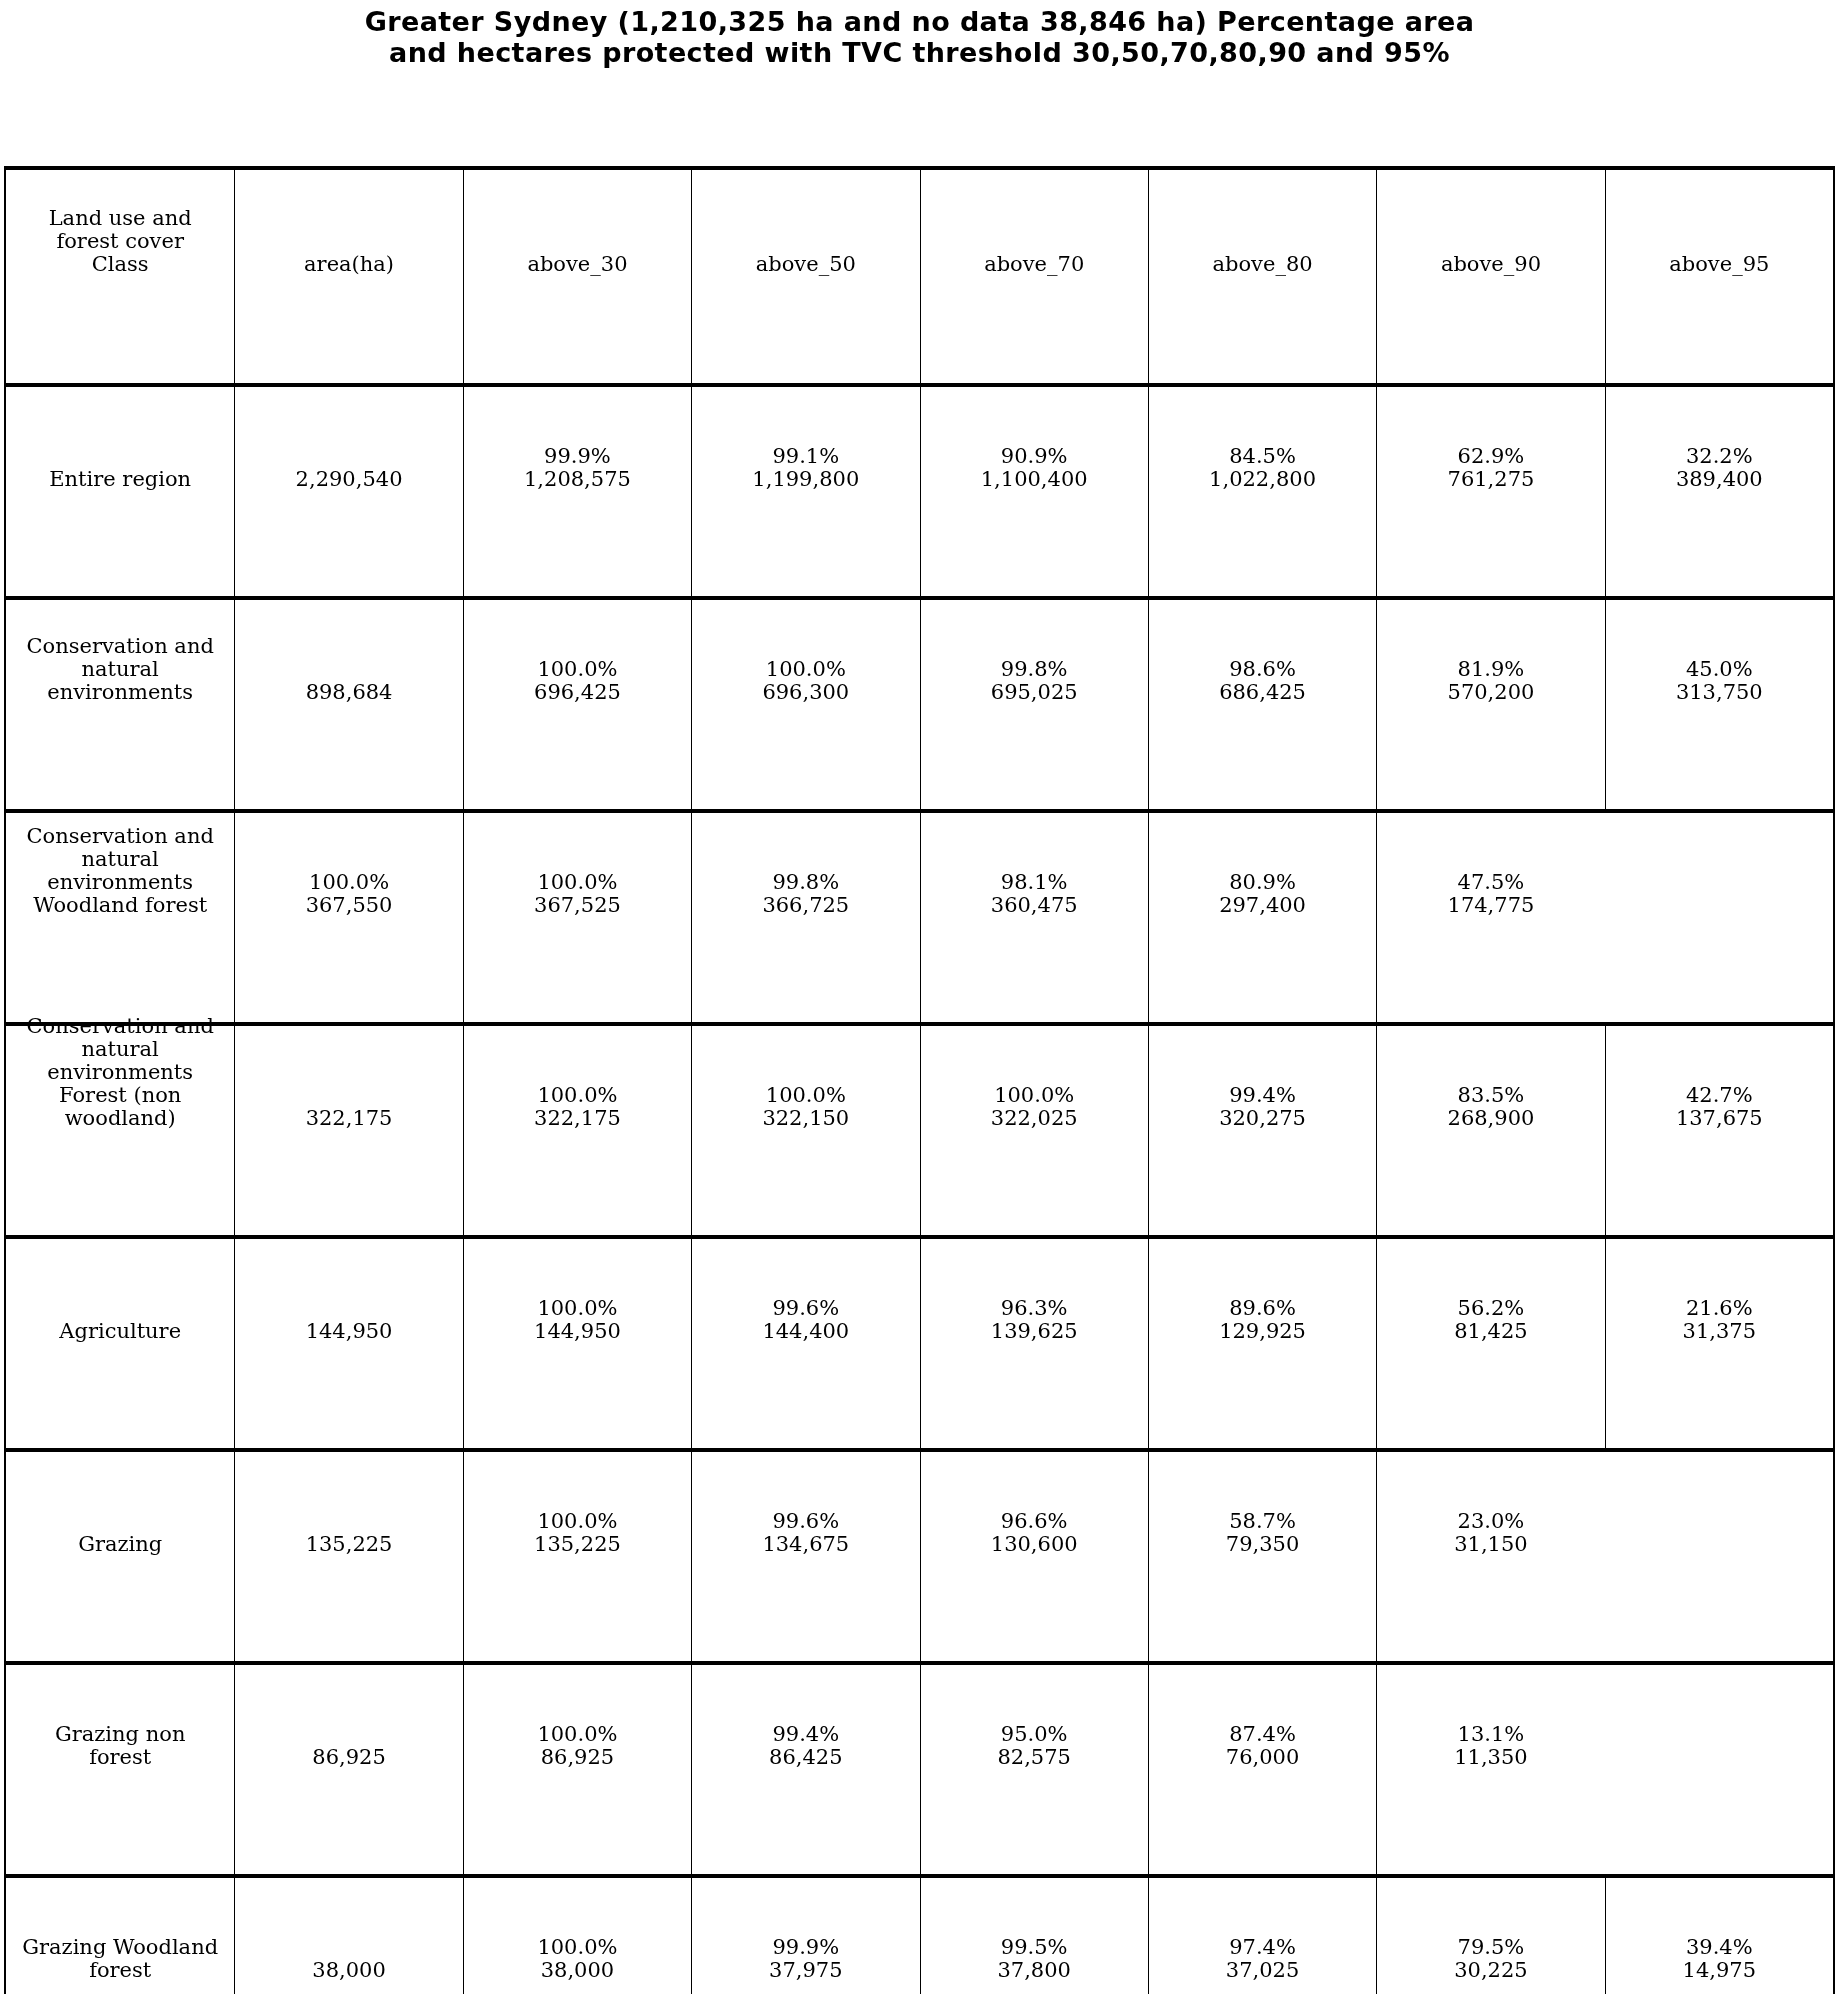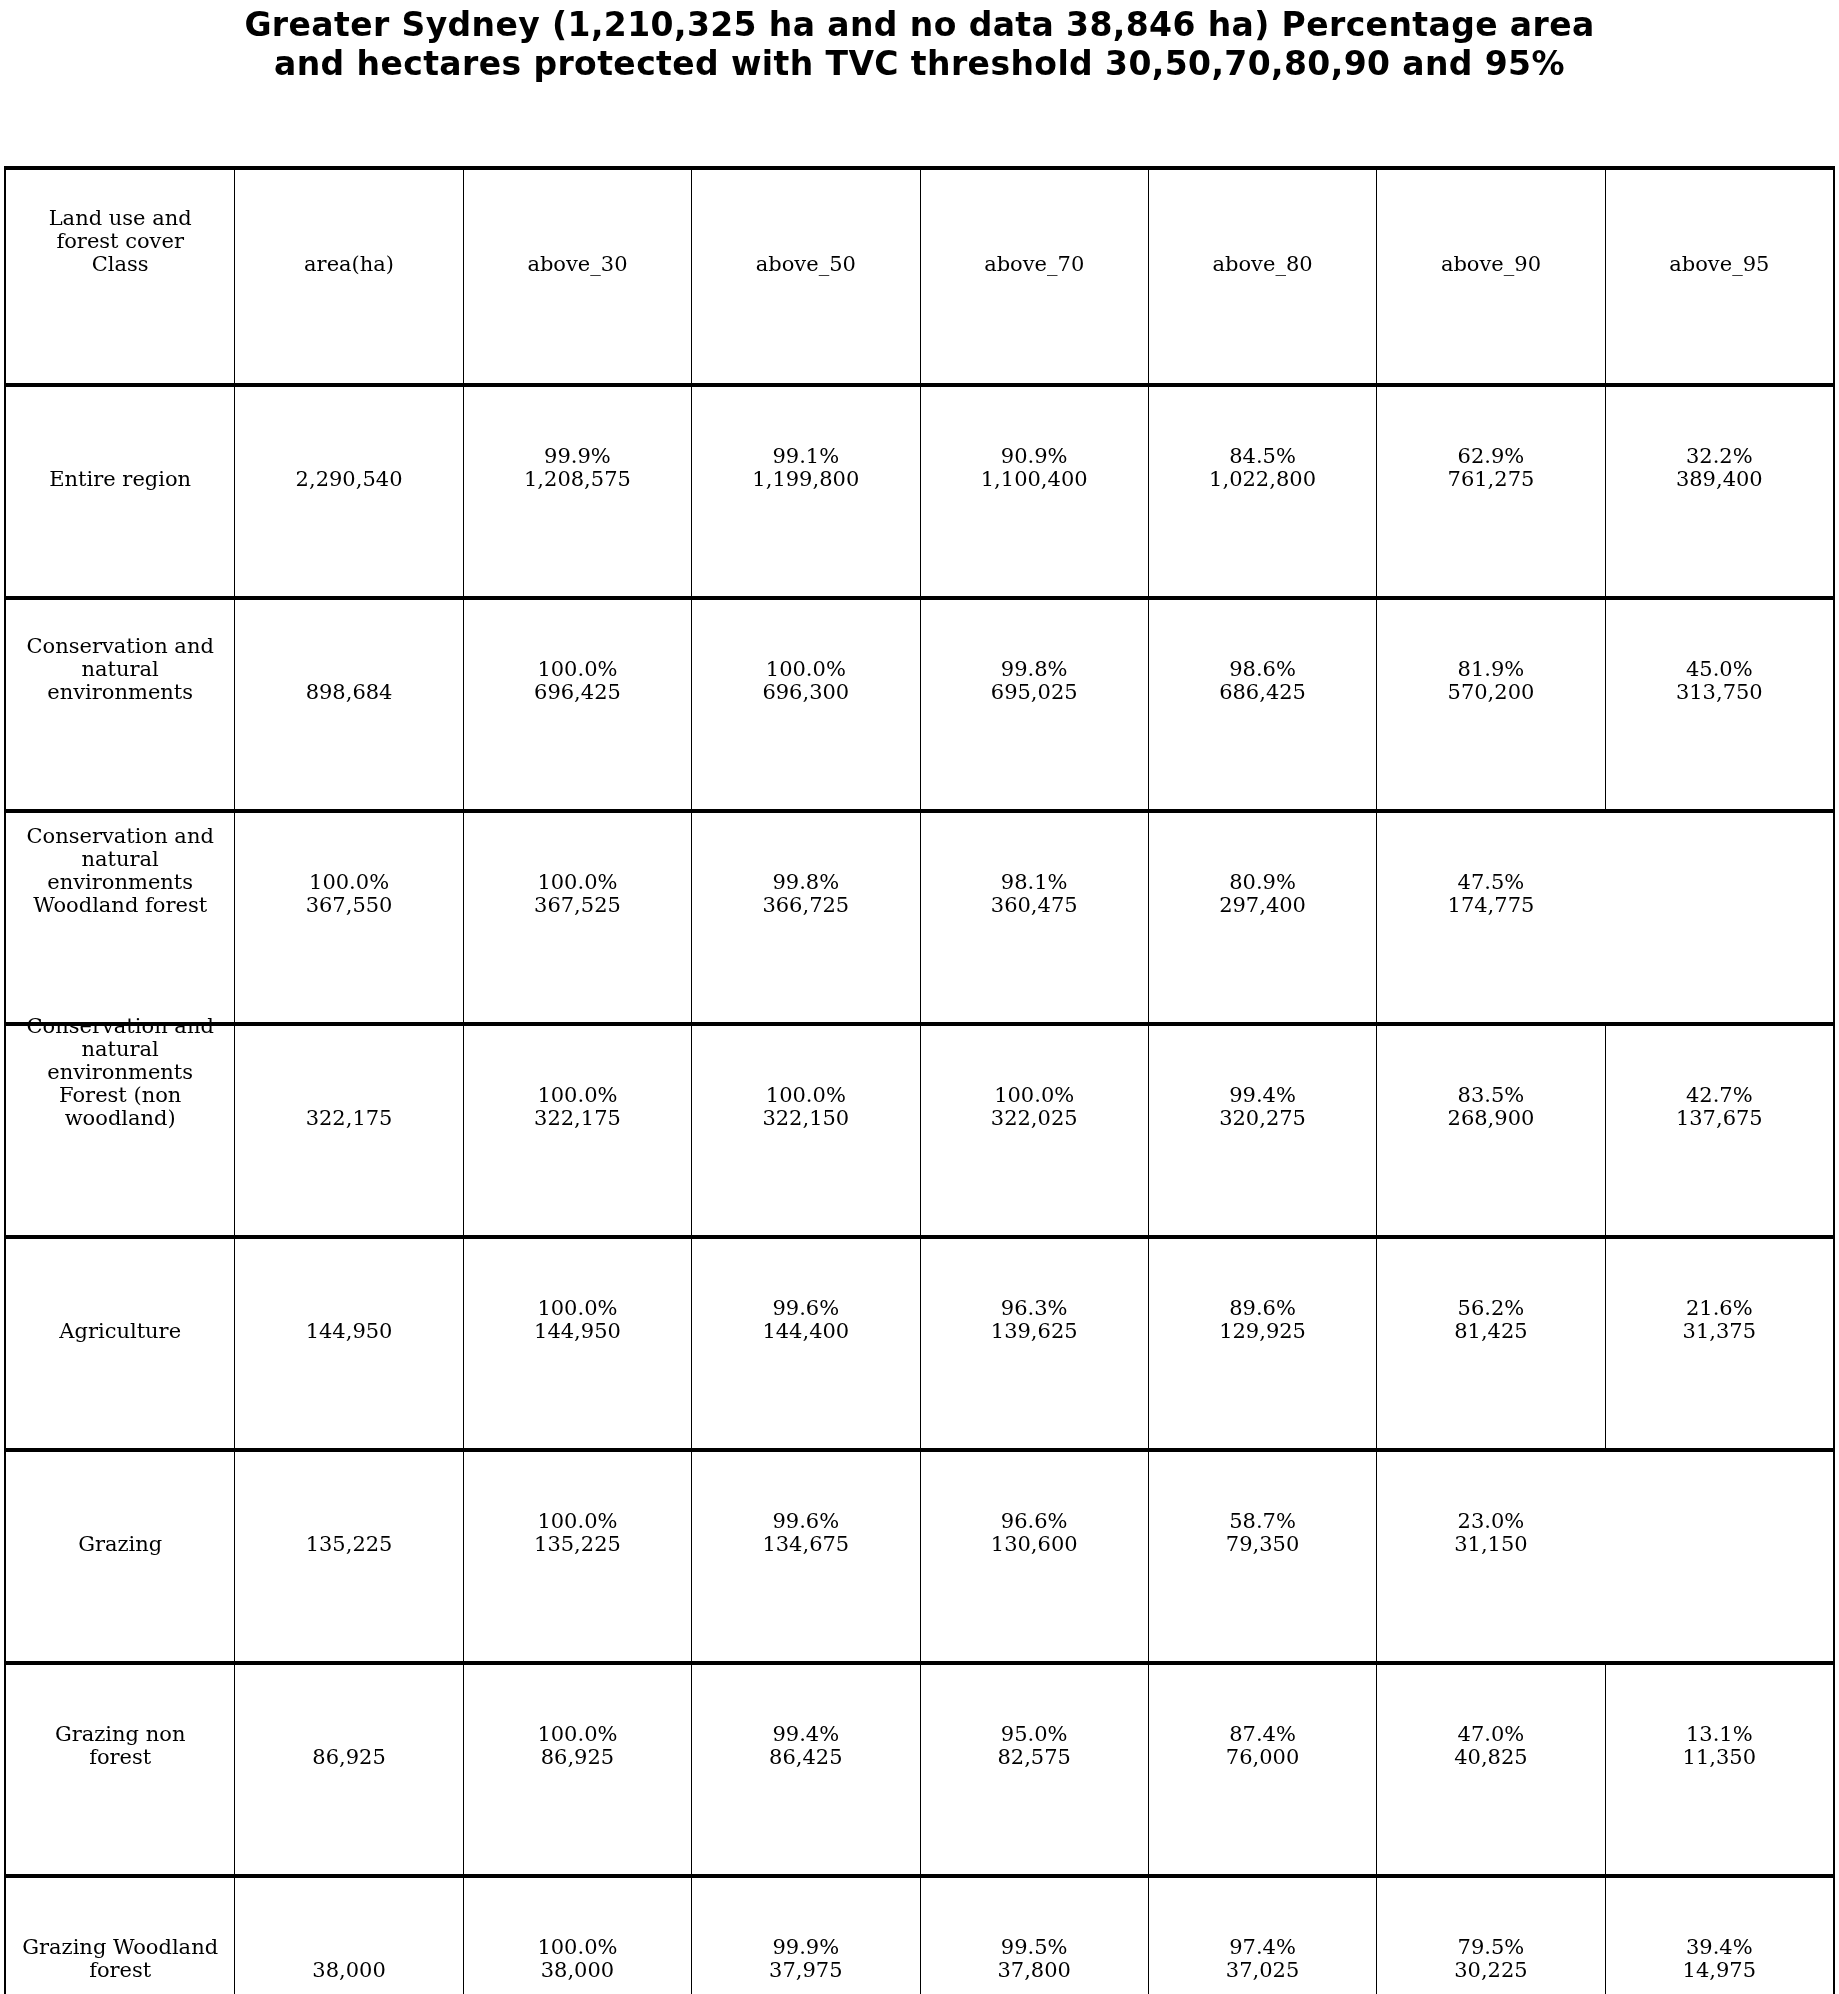--- a/index.html
+++ b/index.html
@@ -2,21 +2,21 @@
 <html style="font-size:6.4px"><head>
 <meta charset="utf-8">
 <style>
   html,body{margin:0;padding:0;background:#ffffff;}
   .page{position:relative;width:1839px;height:2549px;background:#ffffff;overflow:hidden;
         font-family:"DejaVu Sans","Liberation Sans",sans-serif;color:#000;}
 
   
   .title{position:absolute;top:5.6px;left:0;width:1839px;text-align:center;
          font-family:"DejaVu Sans","Liberation Sans",sans-serif;font-weight:bold;
-         font-size:33px;line-height:1.18;letter-spacing:0.4px;color:#000;}
+         font-size:27px;line-height:1.18;letter-spacing:0.4px;color:#000;}
 
   
   .tbl{position:absolute;left:4px;top:166px;width:1831px;
        border:2px solid #000;border-top-width:4.8px;border-bottom-width:4.8px;
        display:grid;grid-template-rows:213px repeat(9,213px);box-sizing:border-box;background:#fff;}
   .row{display:grid;grid-template-columns:repeat(8,1fr);border-top:4.4px solid #000;min-height:0;}
   .row:first-child{border-top:none;}
   .cell{position:relative;border-left:1.6px solid #000;min-width:0;}
   .cell:first-child{border-left:none;}
   .ci{position:absolute;left:3.2px;right:3.2px;bottom:50%;text-align:center;
@@ -223,23 +223,20 @@
         <div class="cell num">
           <div class="ci">99.4%<br>86,425</div>
         </div>
         <div class="cell num">
           <div class="ci">95.0%<br>82,575</div>
         </div>
         <div class="cell num">
           <div class="ci">87.4%<br>76,000</div>
         </div>
         <div class="cell num">
-          <div class="ci">47.0%<br>40,825</div>
-        </div>
-        <div class="cell num">
           <div class="ci">13.1%<br>11,350</div>
         </div>
       </div>
       <div class="row">
         <div class="cell lbl">
           <div class="ci">Grazing Woodland<br>forest</div>
         </div>
         <div class="cell num">
           <div class="ci">38,000</div>
         </div>

